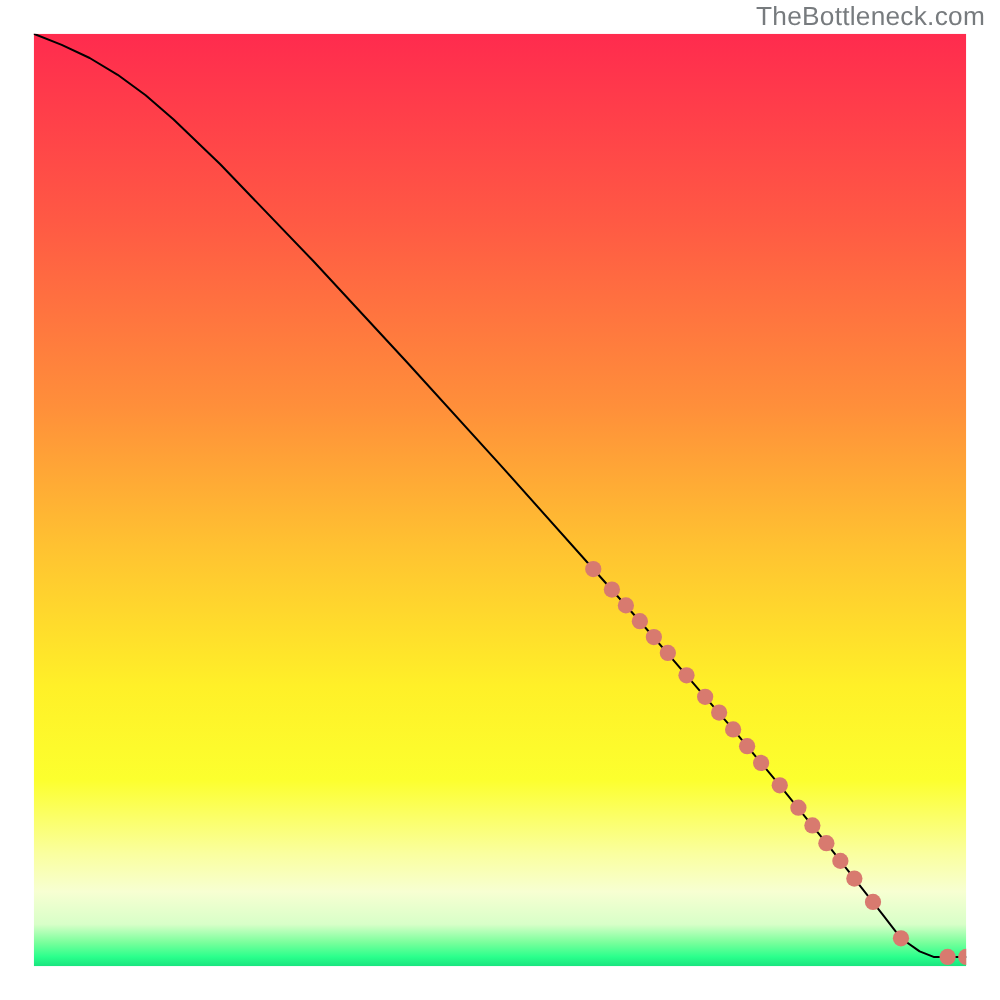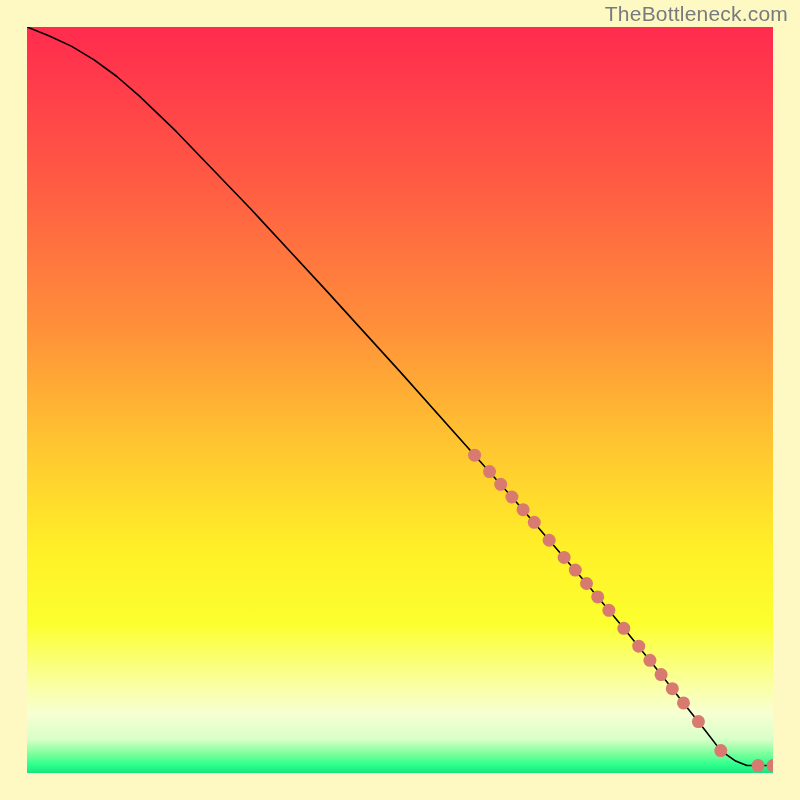--- a/index.html
+++ b/index.html
@@ -10,21 +10,21 @@
     background: #000;
     font-family: Arial, Helvetica, sans-serif;
     overflow: hidden;
   }
   .frame {
     position: absolute;
     left: 0;
     top: 0;
     width: 800px;
     height: 800px;
-    background: #fef9c3;
+    background: #ffffff;
   }
   .watermark {
     position: absolute;
     top: 2px;
     right: 12px;
     color: #777b7e;
     font-size: 21px;
     letter-spacing: 0.2px;
     font-weight: 400;
   }

